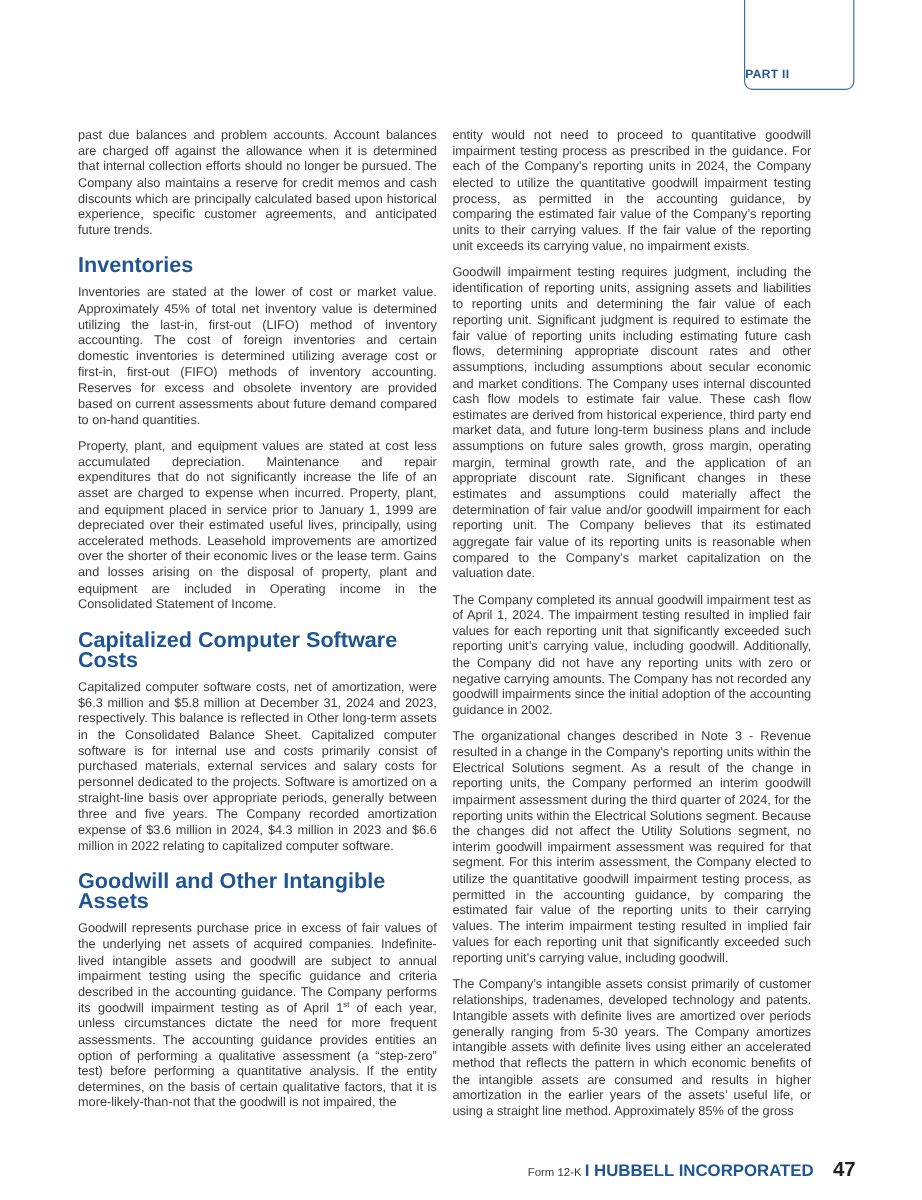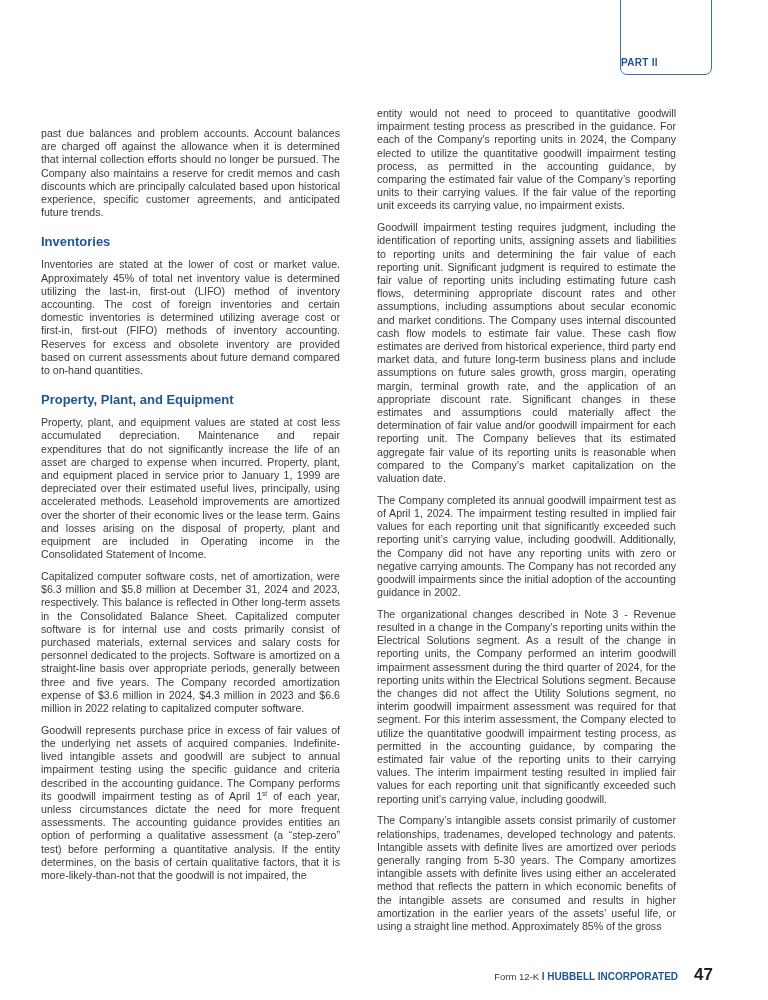--- a/index.html
+++ b/index.html
@@ -3,44 +3,45 @@
 <meta charset="utf-8">
 <style>
   html, body { margin: 0; padding: 0; background: #ffffff; }
   body { width: 768px; height: 1000px; position: relative; overflow: hidden;
          font-family: "Liberation Sans", sans-serif; color: #3a3a3a; }
   .part-tab { position: absolute; left: 620px; top: -6px; width: 92px; height: 81px;
               border: 1.5px solid #3f6f9f; border-radius: 0 0 7px 7px; box-sizing: border-box; }
   .part-tab span { position: absolute; left: 0; right: 0; bottom: 6px; text-align: left;
                    font-weight: bold; font-size: 10px; color: #1e5592; letter-spacing: 0.3px; }
   .col { position: absolute; top: 107px; width: 299px; }
-  .col.left { left: 41px; margin-top: 20px; }
+  .col.left { left: 65px; }
   .col.right { left: 377px; }
   p { margin: 0 0 8.5px 0; font-size: 10.6px; line-height: 13.2px; text-align: justify; }
-  h2 { margin: 0 0 8px 0; font-size: 13px; line-height: 17px; color: #1e5592; font-weight: bold; }
+  h2 { margin: 0 0 8px 0; font-size: 18px; line-height: 17px; color: #1e5592; font-weight: bold; }
   .col.left h2 { margin-top: 14px; }
   sup { font-size: 6.5px; line-height: 0; vertical-align: 4px; }
   .footer { position: absolute; top: 965px; right: 55px; font-size: 9.5px; color: #3a3a3a; }
-  .footer .co { font-weight: bold; color: #1e5592; font-size: 10px; }
+  .footer .co { font-weight: bold; color: #1e5592; font-size: 14px; }
   .footer .pg { font-weight: bold; color: #222; font-size: 17px; margin-left: 16px; }
 </style>
 </head>
 <body>
 
 <div class="part-tab">
   <span>PART II</span>
 </div>
 
 <div class="col left">
   <p>past due balances and problem accounts. Account balances are charged off against the allowance when it is determined that internal collection efforts should no longer be pursued. The Company also maintains a reserve for credit memos and cash discounts which are principally calculated based upon historical experience, specific customer agreements, and anticipated future trends.</p>
   <h2>Inventories</h2>
   <p>Inventories are stated at the lower of cost or market value. Approximately 45% of total net inventory value is determined utilizing the last-in, first-out (LIFO) method of inventory accounting. The cost of foreign inventories and certain domestic inventories is determined utilizing average cost or first-in, first-out (FIFO) methods of inventory accounting. Reserves for excess and obsolete inventory are provided based on current assessments about future demand compared to on-hand quantities.</p>
-  <h2>Property, Plant, and Equipment</h2>
   <p>Property, plant, and equipment values are stated at cost less accumulated depreciation. Maintenance and repair expenditures that do not significantly increase the life of an asset are charged to expense when incurred. Property, plant, and equipment placed in service prior to January 1, 1999 are depreciated over their estimated useful lives, principally, using accelerated methods. Leasehold improvements are amortized over the shorter of their economic lives or the lease term. Gains and losses arising on the disposal of property, plant and equipment are included in Operating income in the Consolidated Statement of Income.</p>
+  <h2>Capitalized Computer Software Costs</h2>
   <p>Capitalized computer software costs, net of amortization, were $6.3 million and $5.8 million at December 31, 2024 and 2023, respectively. This balance is reflected in Other long-term assets in the Consolidated Balance Sheet. Capitalized computer software is for internal use and costs primarily consist of purchased materials, external services and salary costs for personnel dedicated to the projects. Software is amortized on a straight-line basis over appropriate periods, generally between three and five years. The Company recorded amortization expense of $3.6 million in 2024, $4.3 million in 2023 and $6.6 million in 2022 relating to capitalized computer software.</p>
+  <h2>Goodwill and Other Intangible Assets</h2>
   <p><span>Goodwill represents purchase price in excess of fair values of the underlying net assets of acquired companies. Indefinite-lived intangible assets and goodwill are subject to annual impairment testing using the specific guidance and criteria described in the accounting guidance. The Company performs its goodwill impairment testing as of April 1</span><sup>st</sup><span> of each year, unless circumstances dictate the need for more frequent assessments. The accounting guidance provides entities an option of performing a qualitative assessment (a “step-zero” test) before performing a quantitative analysis. If the entity determines, on the basis of certain qualitative factors, that it is more-likely-than-not that the goodwill is not impaired, the</span></p>
 </div>
 
 <div class="col right">
   <p>entity would not need to proceed to quantitative goodwill impairment testing process as prescribed in the guidance. For each of the Company's reporting units in 2024, the Company elected to utilize the quantitative goodwill impairment testing process, as permitted in the accounting guidance, by comparing the estimated fair value of the Company’s reporting units to their carrying values. If the fair value of the reporting unit exceeds its carrying value, no impairment exists.</p>
   <p>Goodwill impairment testing requires judgment, including the identification of reporting units, assigning assets and liabilities to reporting units and determining the fair value of each reporting unit. Significant judgment is required to estimate the fair value of reporting units including estimating future cash flows, determining appropriate discount rates and other assumptions, including assumptions about secular economic and market conditions. The Company uses internal discounted cash flow models to estimate fair value. These cash flow estimates are derived from historical experience, third party end market data, and future long-term business plans and include assumptions on future sales growth, gross margin, operating margin, terminal growth rate, and the application of an appropriate discount rate. Significant changes in these estimates and assumptions could materially affect the determination of fair value and/or goodwill impairment for each reporting unit. The Company believes that its estimated aggregate fair value of its reporting units is reasonable when compared to the Company’s market capitalization on the valuation date.</p>
   <p>The Company completed its annual goodwill impairment test as of April 1, 2024. The impairment testing resulted in implied fair values for each reporting unit that significantly exceeded such reporting unit’s carrying value, including goodwill. Additionally, the Company did not have any reporting units with zero or negative carrying amounts. The Company has not recorded any goodwill impairments since the initial adoption of the accounting guidance in 2002.</p>
   <p>The organizational changes described in Note 3 - Revenue resulted in a change in the Company's reporting units within the Electrical Solutions segment. As a result of the change in reporting units, the Company performed an interim goodwill impairment assessment during the third quarter of 2024, for the reporting units within the Electrical Solutions segment. Because the changes did not affect the Utility Solutions segment, no interim goodwill impairment assessment was required for that segment. For this interim assessment, the Company elected to utilize the quantitative goodwill impairment testing process, as permitted in the accounting guidance, by comparing the estimated fair value of the reporting units to their carrying values. The interim impairment testing resulted in implied fair values for each reporting unit that significantly exceeded such reporting unit’s carrying value, including goodwill.</p>
   <p>The Company’s intangible assets consist primarily of customer relationships, tradenames, developed technology and patents. Intangible assets with definite lives are amortized over periods generally ranging from 5-30 years. The Company amortizes intangible assets with definite lives using either an accelerated method that reflects the pattern in which economic benefits of the intangible assets are consumed and results in higher amortization in the earlier years of the assets’ useful life, or using a straight line method. Approximately 85% of the gross</p>
 </div>

